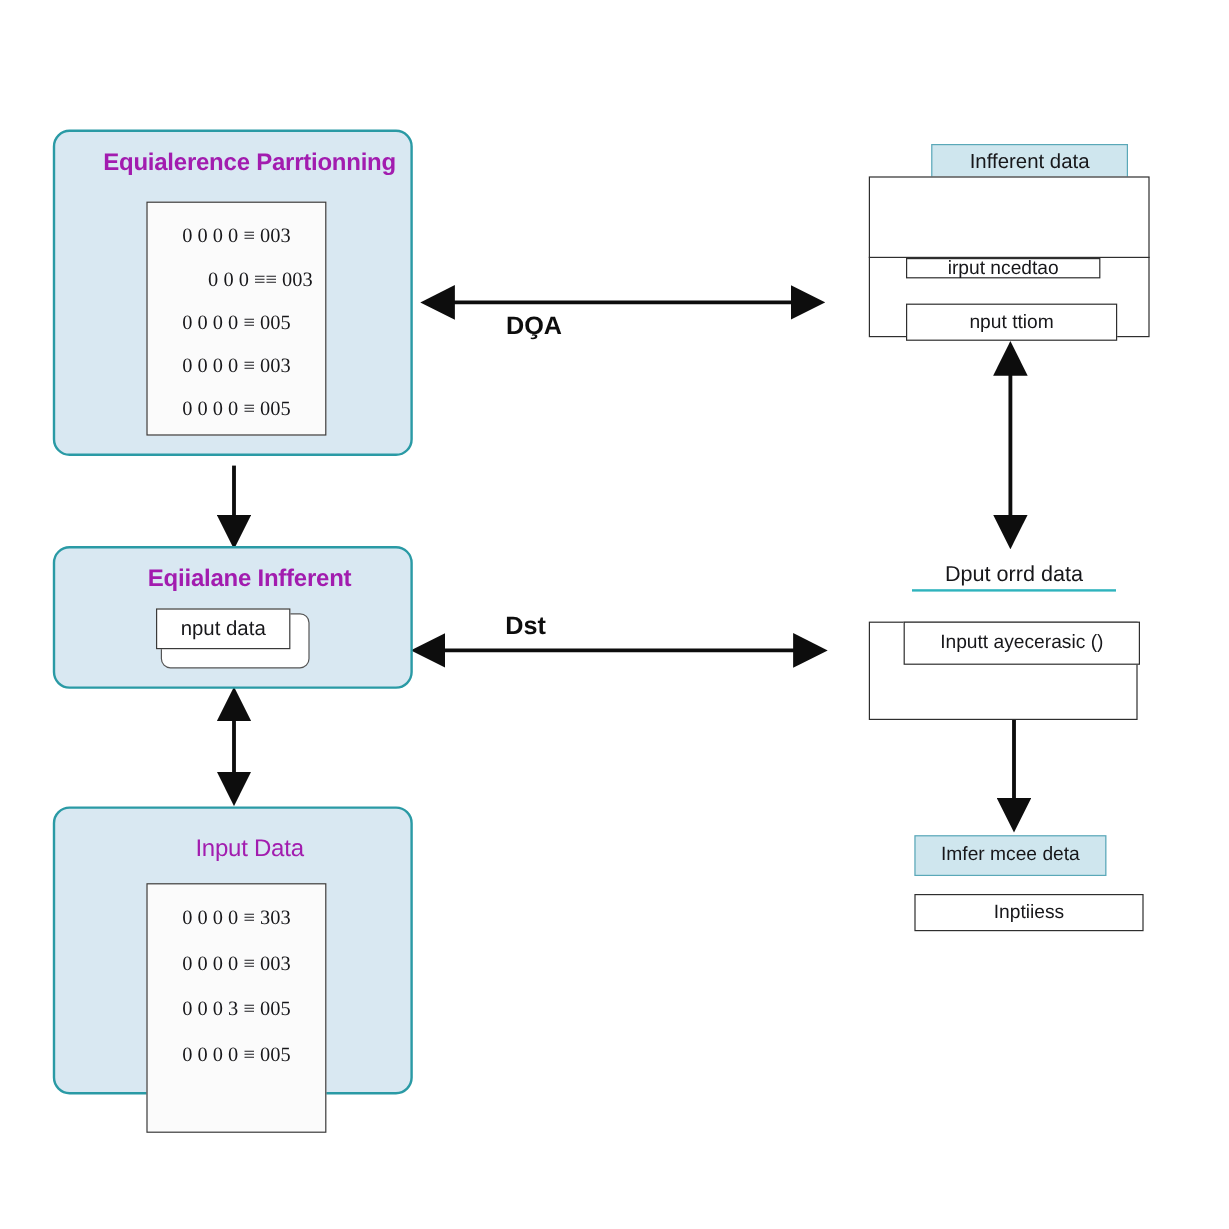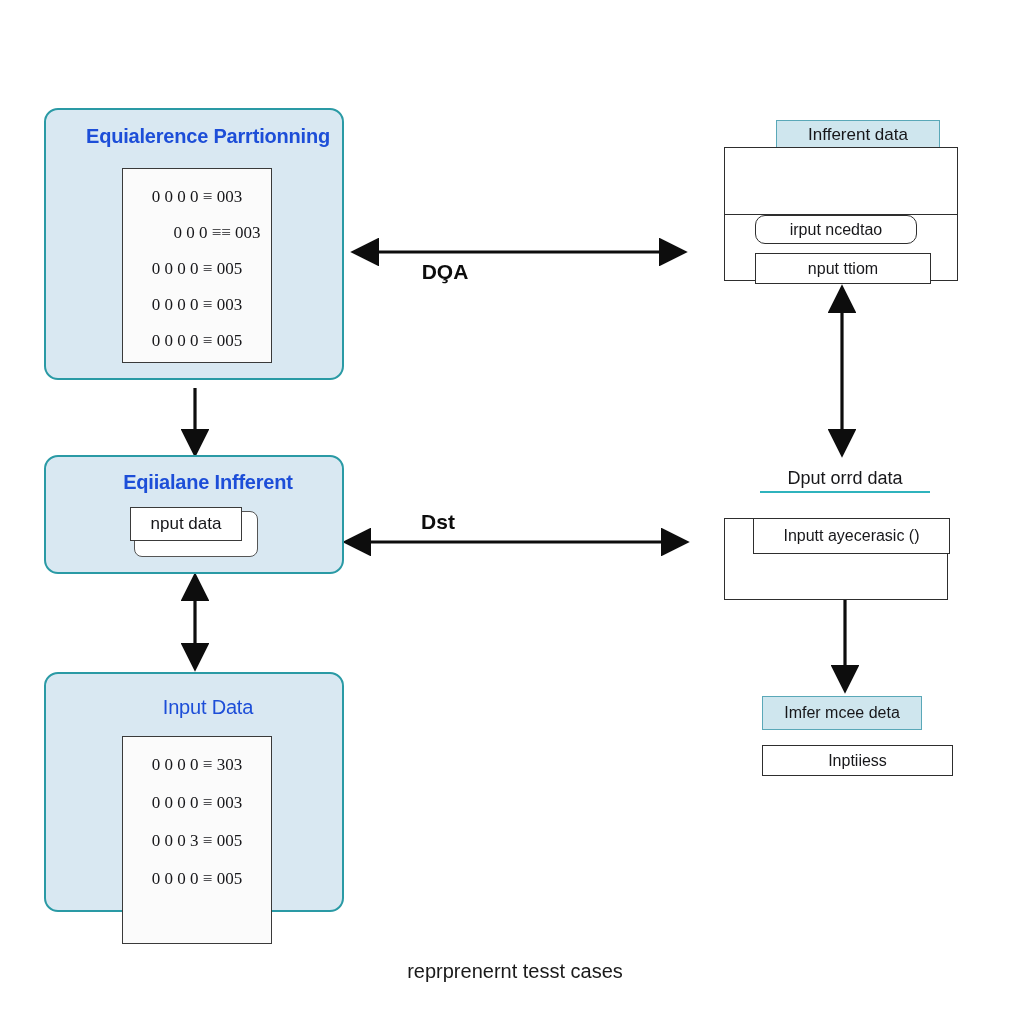--- a/index.html
+++ b/index.html
@@ -26,21 +26,21 @@
   .panel {
     background: #d9e8f2;
     border: 2px solid #2a9aa5;
     border-radius: 14px;
   }
   .panel-title {
     position: absolute;
     left: 0; right: 0;
     text-align: center;
     font-weight: bold;
-    color: #1d4ed8;
+    color: #a21caf;
     letter-spacing: -0.2px;
     padding-left: 28px;
   }
   .panel-title.plain { font-weight: normal; }
 
   
   .data-card {
     background: #fbfbfb;
     border: 1.5px solid #3a3a3a;
   }
@@ -179,21 +179,21 @@
       <div class="data-row" style="font-size:17px; margin-top:18px;">0 0 0 0 ≡ 003</div>
       <div class="data-row" style="font-size:17px; margin-top:18px;">0 0 0 3 ≡ 005</div>
       <div class="data-row" style="font-size:17px; margin-top:18px;">0 0 0 0 ≡ 005</div>
     </div>
   </div>
 
   <div class="abs hdr-chip" style="left:776px; top:120px; width:164px; height:30px; font-size:17px;">
     <span>Infferent data</span>
   </div>
   <div class="abs outline-box" style="left:724px; top:147px; width:234px; height:134px;">
-    <div class="abs outline-box label-center" style="left:30px; top:67px; width:162px; height:29px; font-size:16px;border-radius:10px;">
+    <div class="abs outline-box label-center" style="left:30px; top:67px; width:162px; height:17px; font-size:16px;">
       <span>irput ncedtao</span>
     </div>
     <div class="abs outline-box label-center" style="left:30px; top:105px; width:176px; height:31px; font-size:16px;">
       <span>nput ttiom</span>
     </div>
   </div>
 
   <div class="abs" style="left:724px; top:214px; width:234px; height:0; border-top:1.6px solid #2e2e2e;"></div>
 
   <div class="free-label underline-teal" style="left:760px; top:468px; width:170px; font-size:18px;">
@@ -213,17 +213,14 @@
     <span>Inptiiess</span>
   </div>
 
   <div class="arrow-label" style="left:400px; top:260px; width:90px; font-size:21px;">
     <span>DO̧A</span>
   </div>
   <div class="arrow-label" style="left:403px; top:510px; width:70px; font-size:21px;">
     <span>Dst</span>
   </div>
 
-  <div class="caption" style="left:332px; top:960px; width:366px; font-size:20px;">
-    <span>reprprenernt tesst cases</span>
-  </div>
 
 </div>
 
 </body></html>

